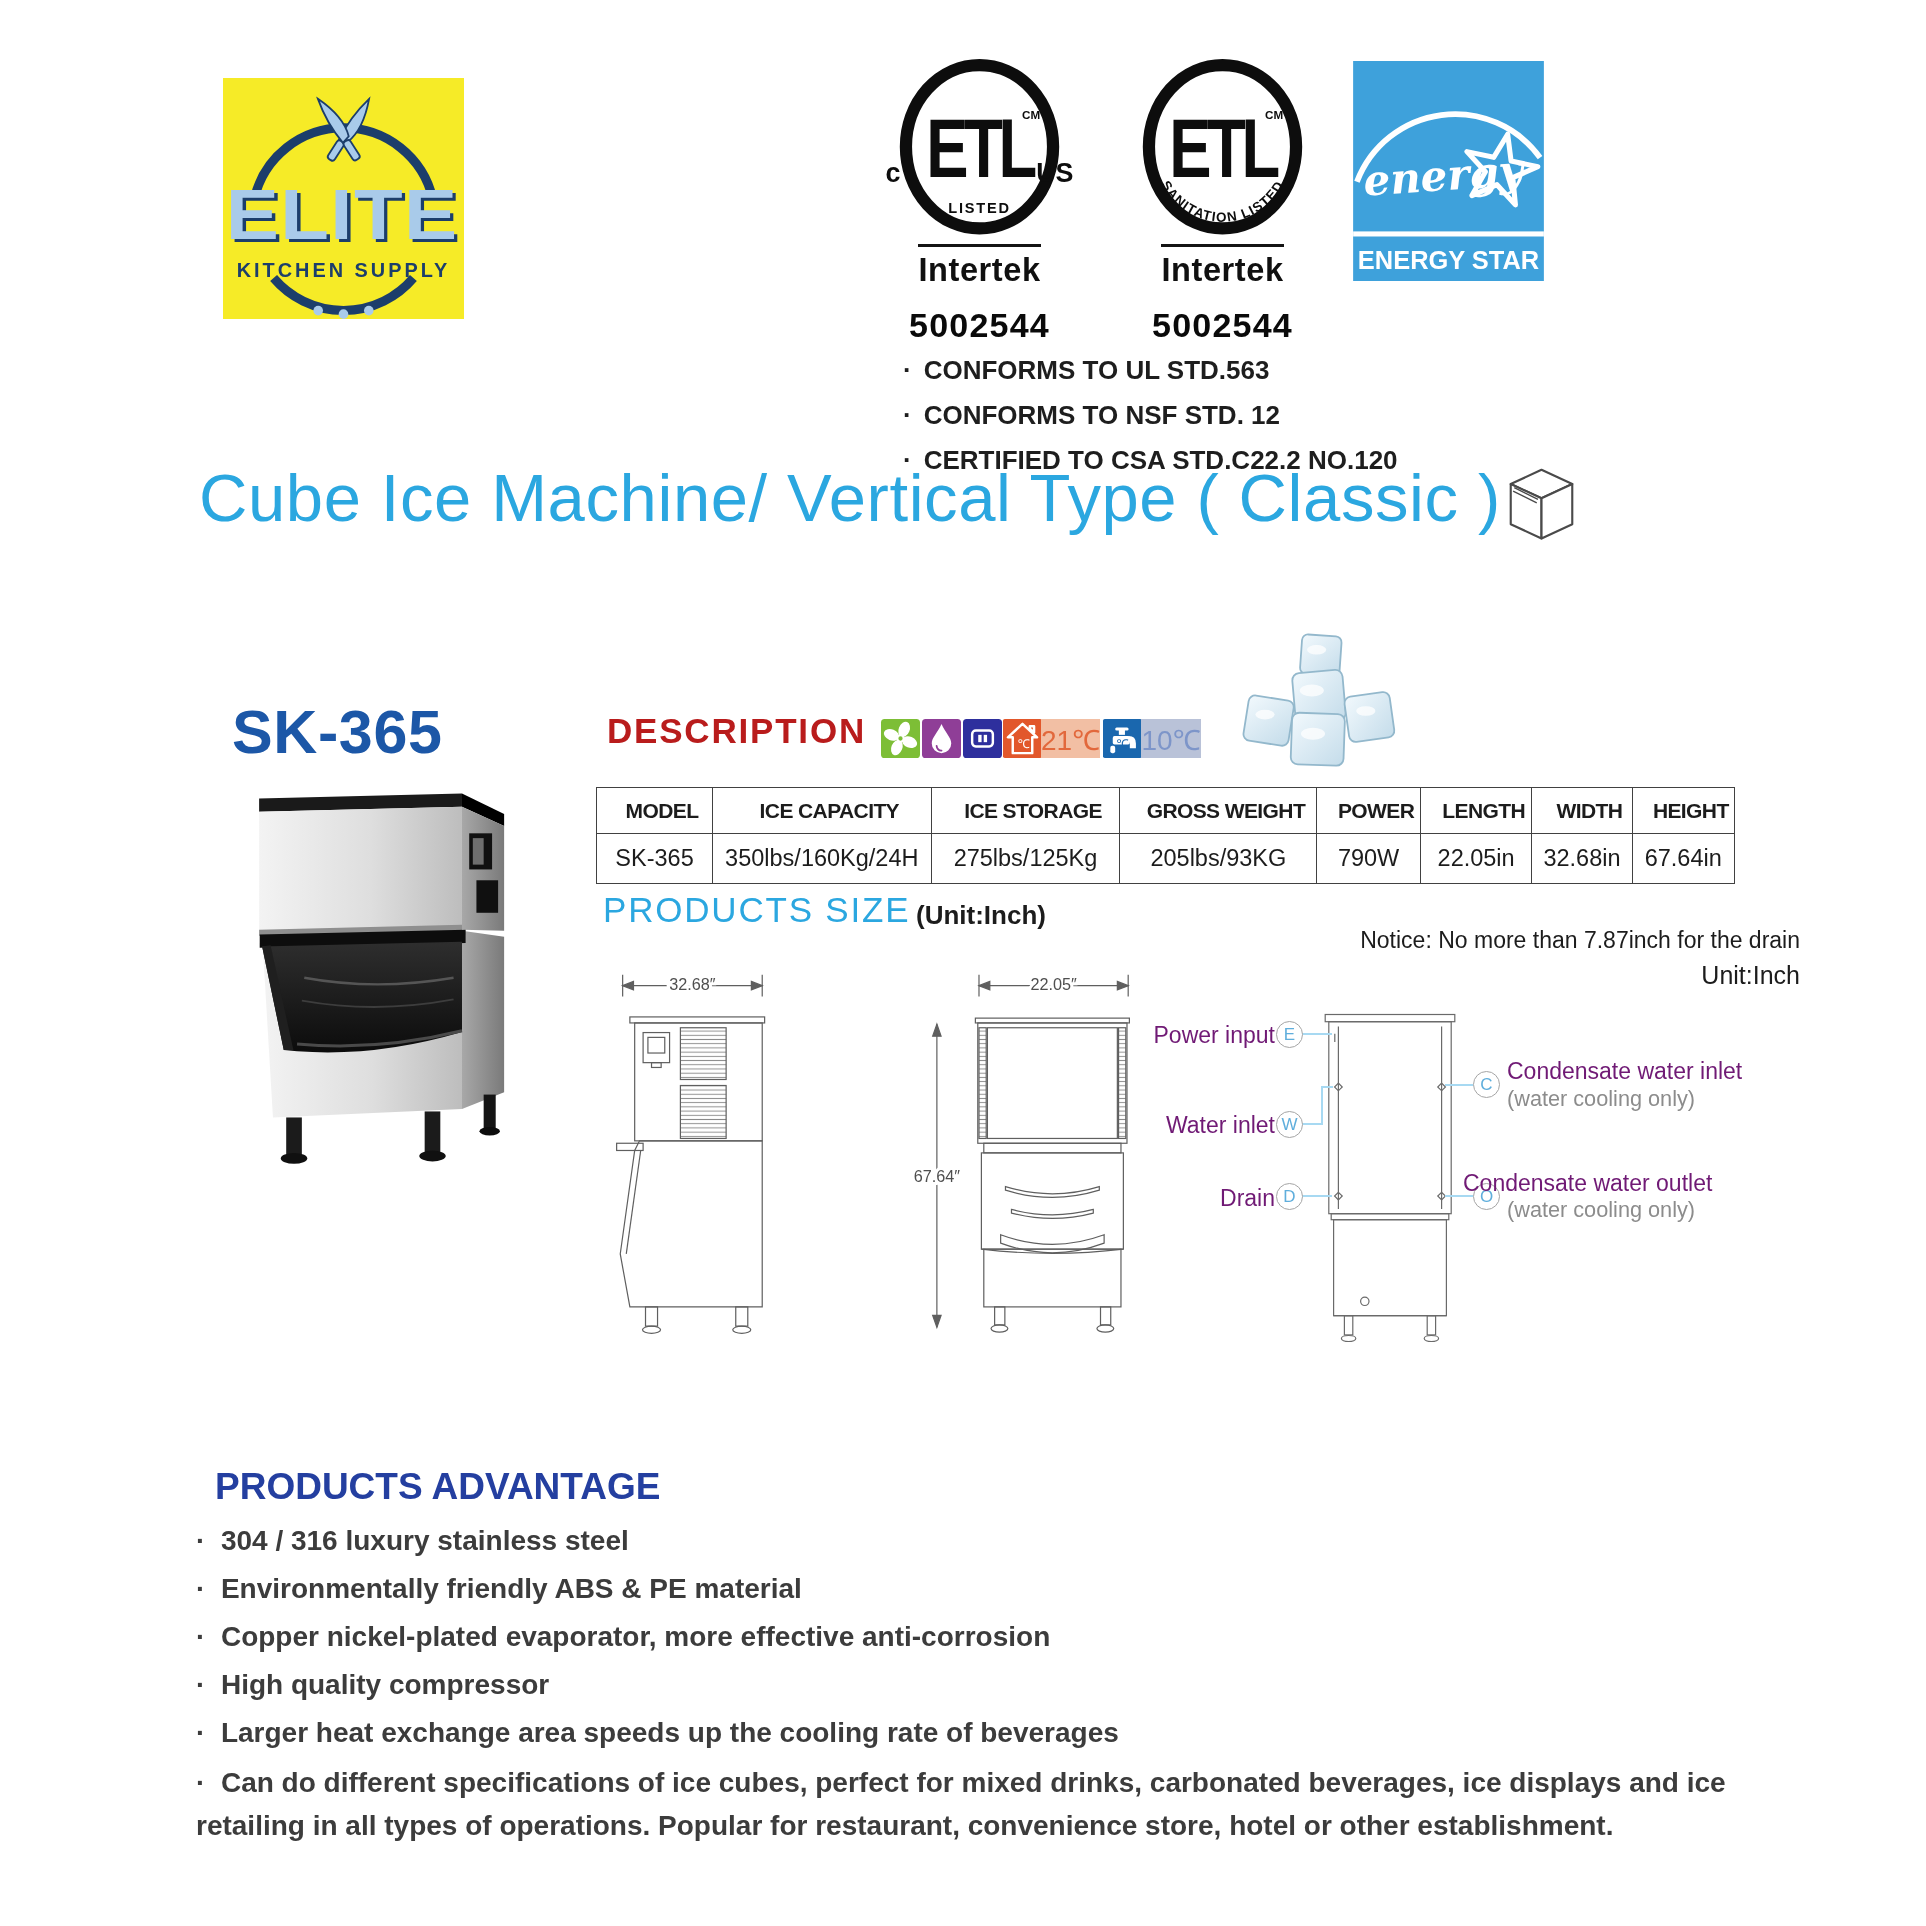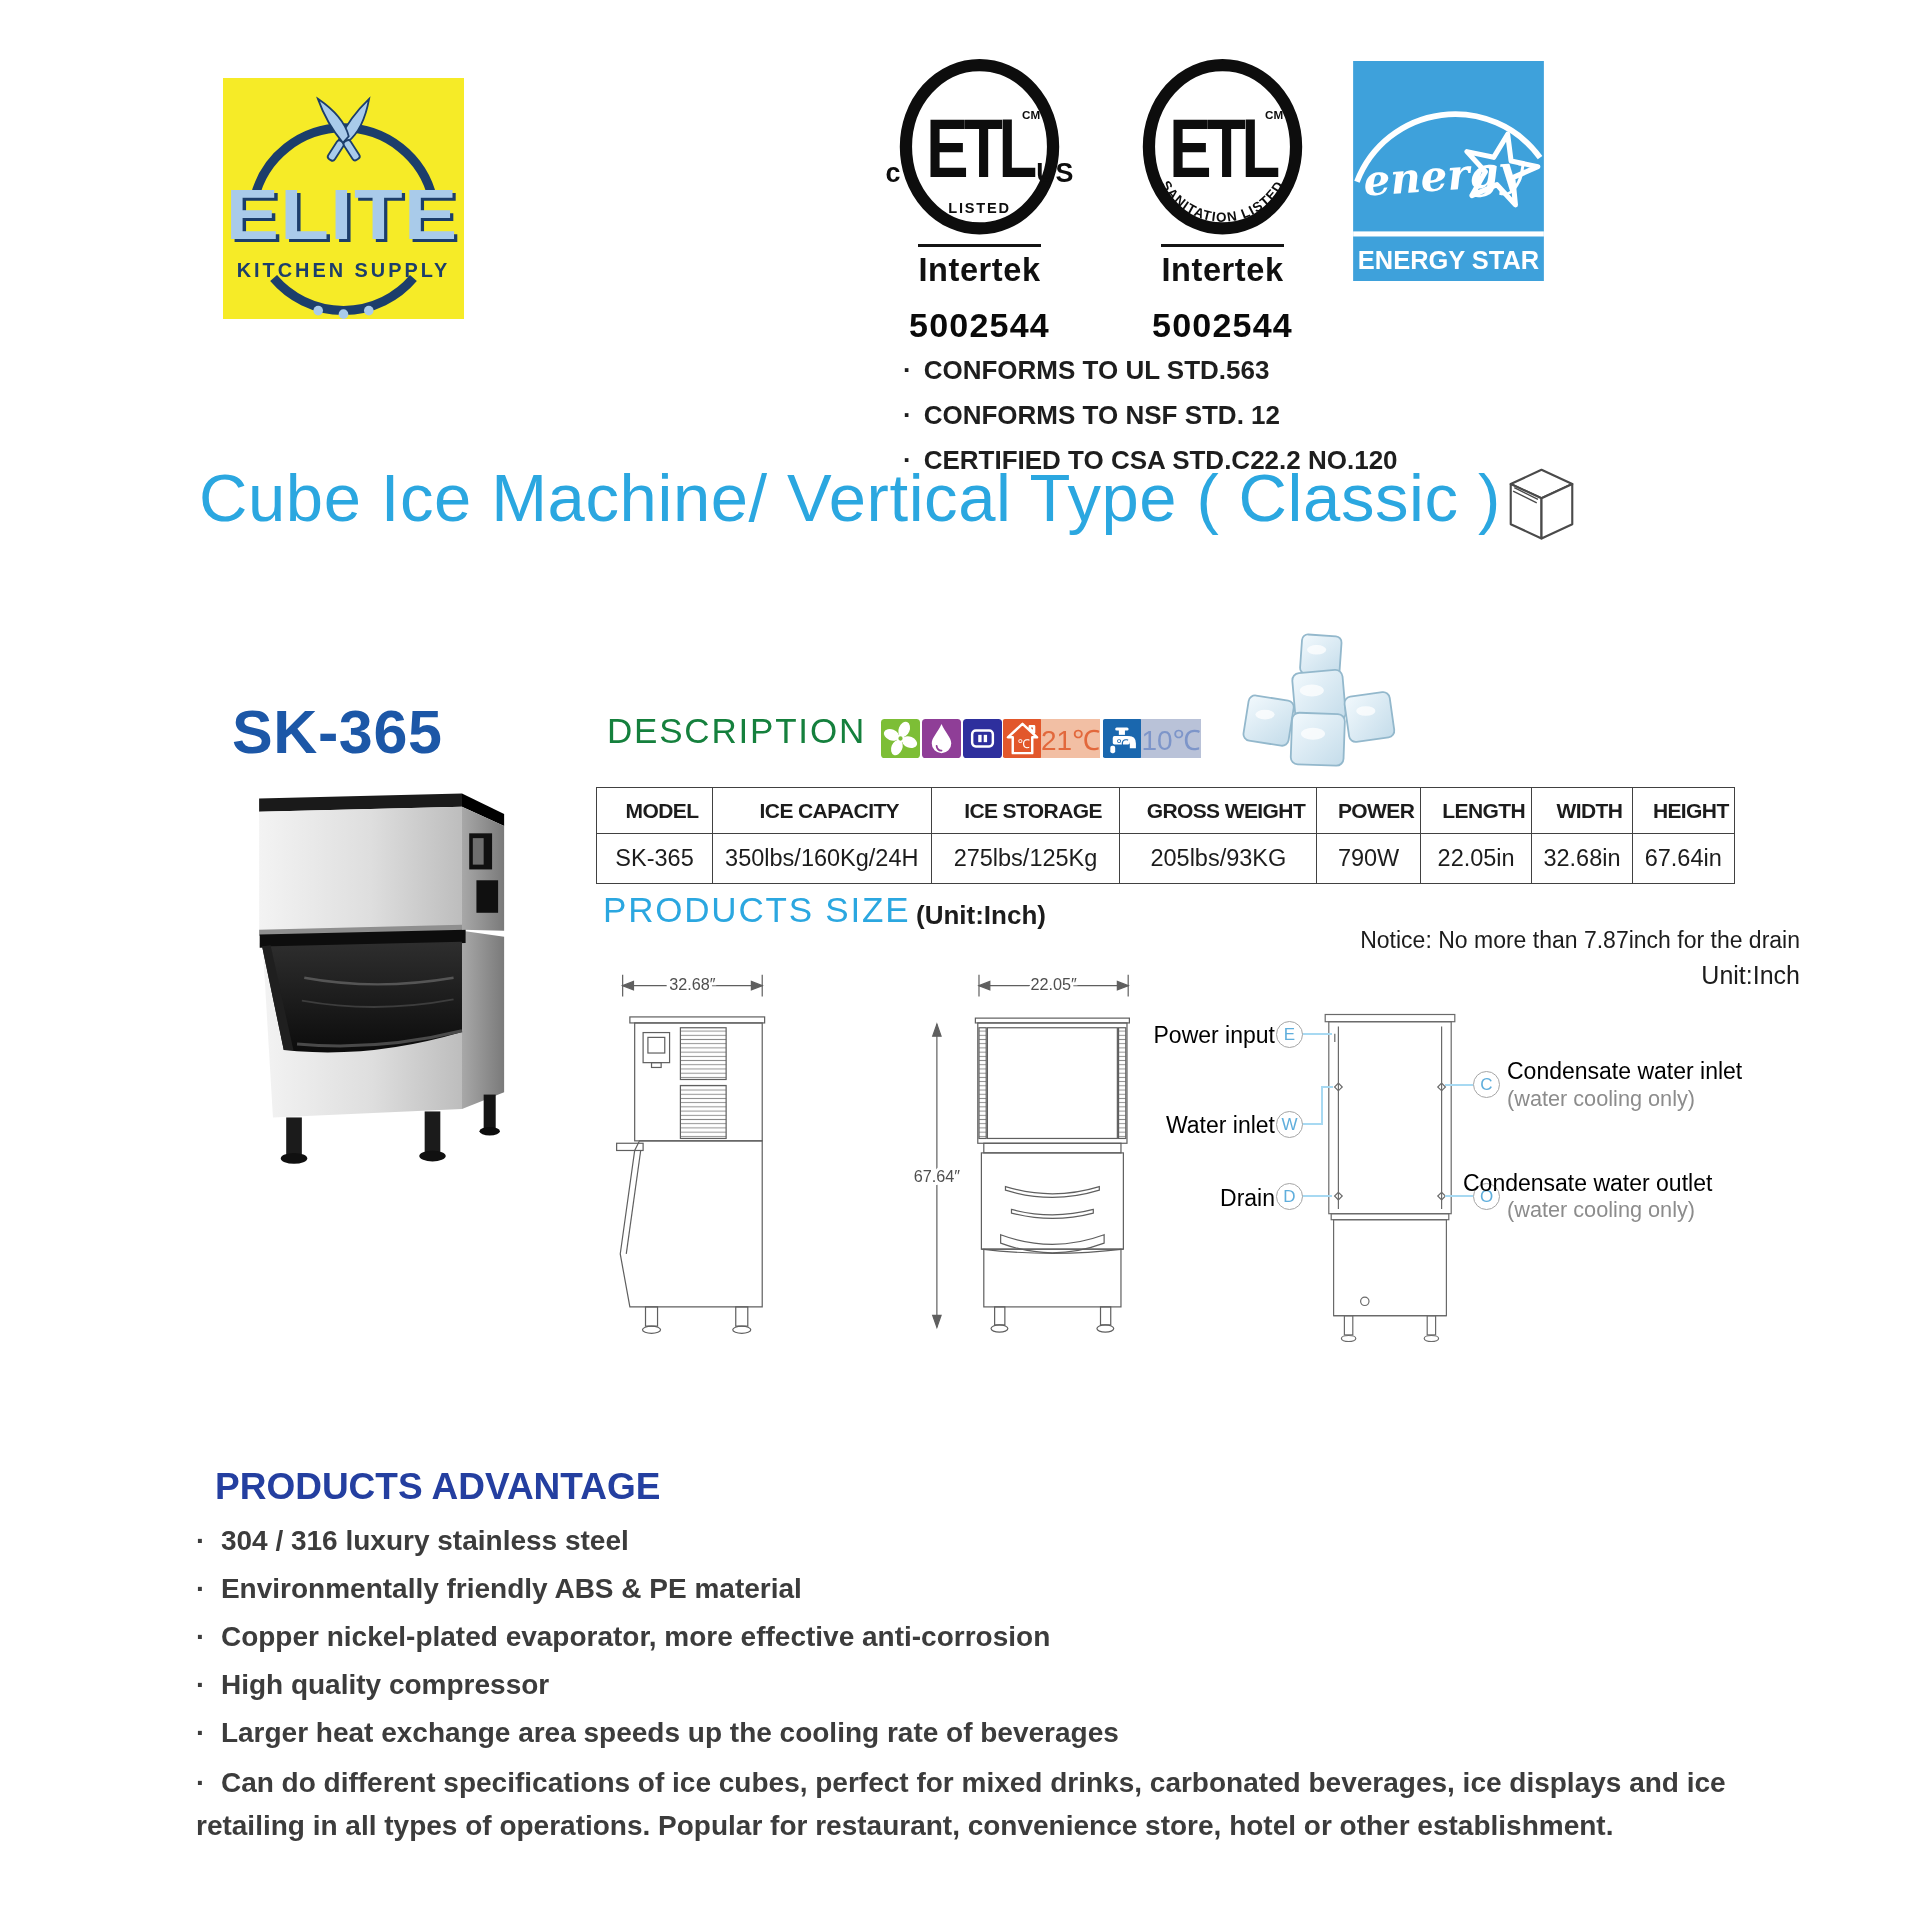--- a/index.html
+++ b/index.html
@@ -18,38 +18,38 @@
   
   .cert-lines{left:903px;top:348px;}
   .cert-line{font-size:26px;line-height:45px;font-weight:700;color:#1e1e1e;white-space:nowrap;}
   .cert-line::before{content:"·";margin-right:12px;font-weight:700;}
 
   
   .main-title{left:199px;top:459px;font-size:67px;font-weight:400;color:#2BA7E0;letter-spacing:0.6px;white-space:nowrap;text-align:right;}
 
   
   .model-name{left:232px;top:697px;font-size:61px;font-weight:700;color:#1C57A7;letter-spacing:0.6px;}
-  .desc-heading{left:607px;top:711px;font-size:35px;font-weight:400;color:#15803d;letter-spacing:1.8px;text-align:right;}
+  .desc-heading{left:607px;top:711px;font-size:35px;font-weight:700;color:#b91c1c;letter-spacing:1.8px;text-align:right;}
   .icon-sq{width:39px;height:39px;border-radius:3.6px;top:719px;}
   .temp-label{height:39px;top:719px;font-size:28px;font-weight:400;display:flex;align-items:center;justify-content:center;}
 
   
   .spec-table{left:596px;top:787px;width:1139px;border-collapse:collapse;table-layout:fixed;}
   .spec-table td{border:1.8px solid #414141;text-align:center;vertical-align:middle;white-space:nowrap;overflow:hidden;}
   .spec-table .hrow td{height:43px;font-size:21px;font-weight:700;letter-spacing:-0.6px;color:#1c1c1c;padding-left:16px;}
   .spec-table .drow td{height:47px;font-size:23.5px;font-weight:400;color:#1c1c1c;}
 
   
   .size-heading{left:603px;top:890px;font-size:35px;font-weight:400;color:#2BA7E0;letter-spacing:1.8px;}
   .size-unit-inline{left:916px;top:900px;font-size:26px;font-weight:700;color:#1c1c1c;}
   .size-notice{right:126px;top:927px;font-size:23px;color:#1c1c1c;white-space:nowrap;}
   .size-unit{right:126px;top:961px;font-size:25px;color:#1c1c1c;}
 
   
-  .bl{color:#000000;font-size:23px;white-space:nowrap;}
+  .bl{color:#701a75;font-size:23px;white-space:nowrap;}
   .bl-small{color:#8c8c8c;font-size:21.7px;white-space:nowrap;}
   .pin{width:25px;height:25px;border:1.8px solid #a5a5a5;border-radius:50%;color:#5FAEDC;font-size:17px;display:flex;align-items:center;justify-content:center;background:#fff;}
   .lead{background:#A7D9F2;}
 
   
   .adv-heading{left:215px;top:1466px;font-size:37px;font-weight:700;color:#243FA0;letter-spacing:0px;}
   .adv-list{left:196px;top:1517px;width:1547px;}
   .adv-item{font-size:28px;line-height:48px;font-weight:700;color:#3c3c3c;}
   .adv-item::before{content:"·";margin-right:15.6px;}
   .adv-item:last-child{line-height:43px;margin-top:3.6px;}

